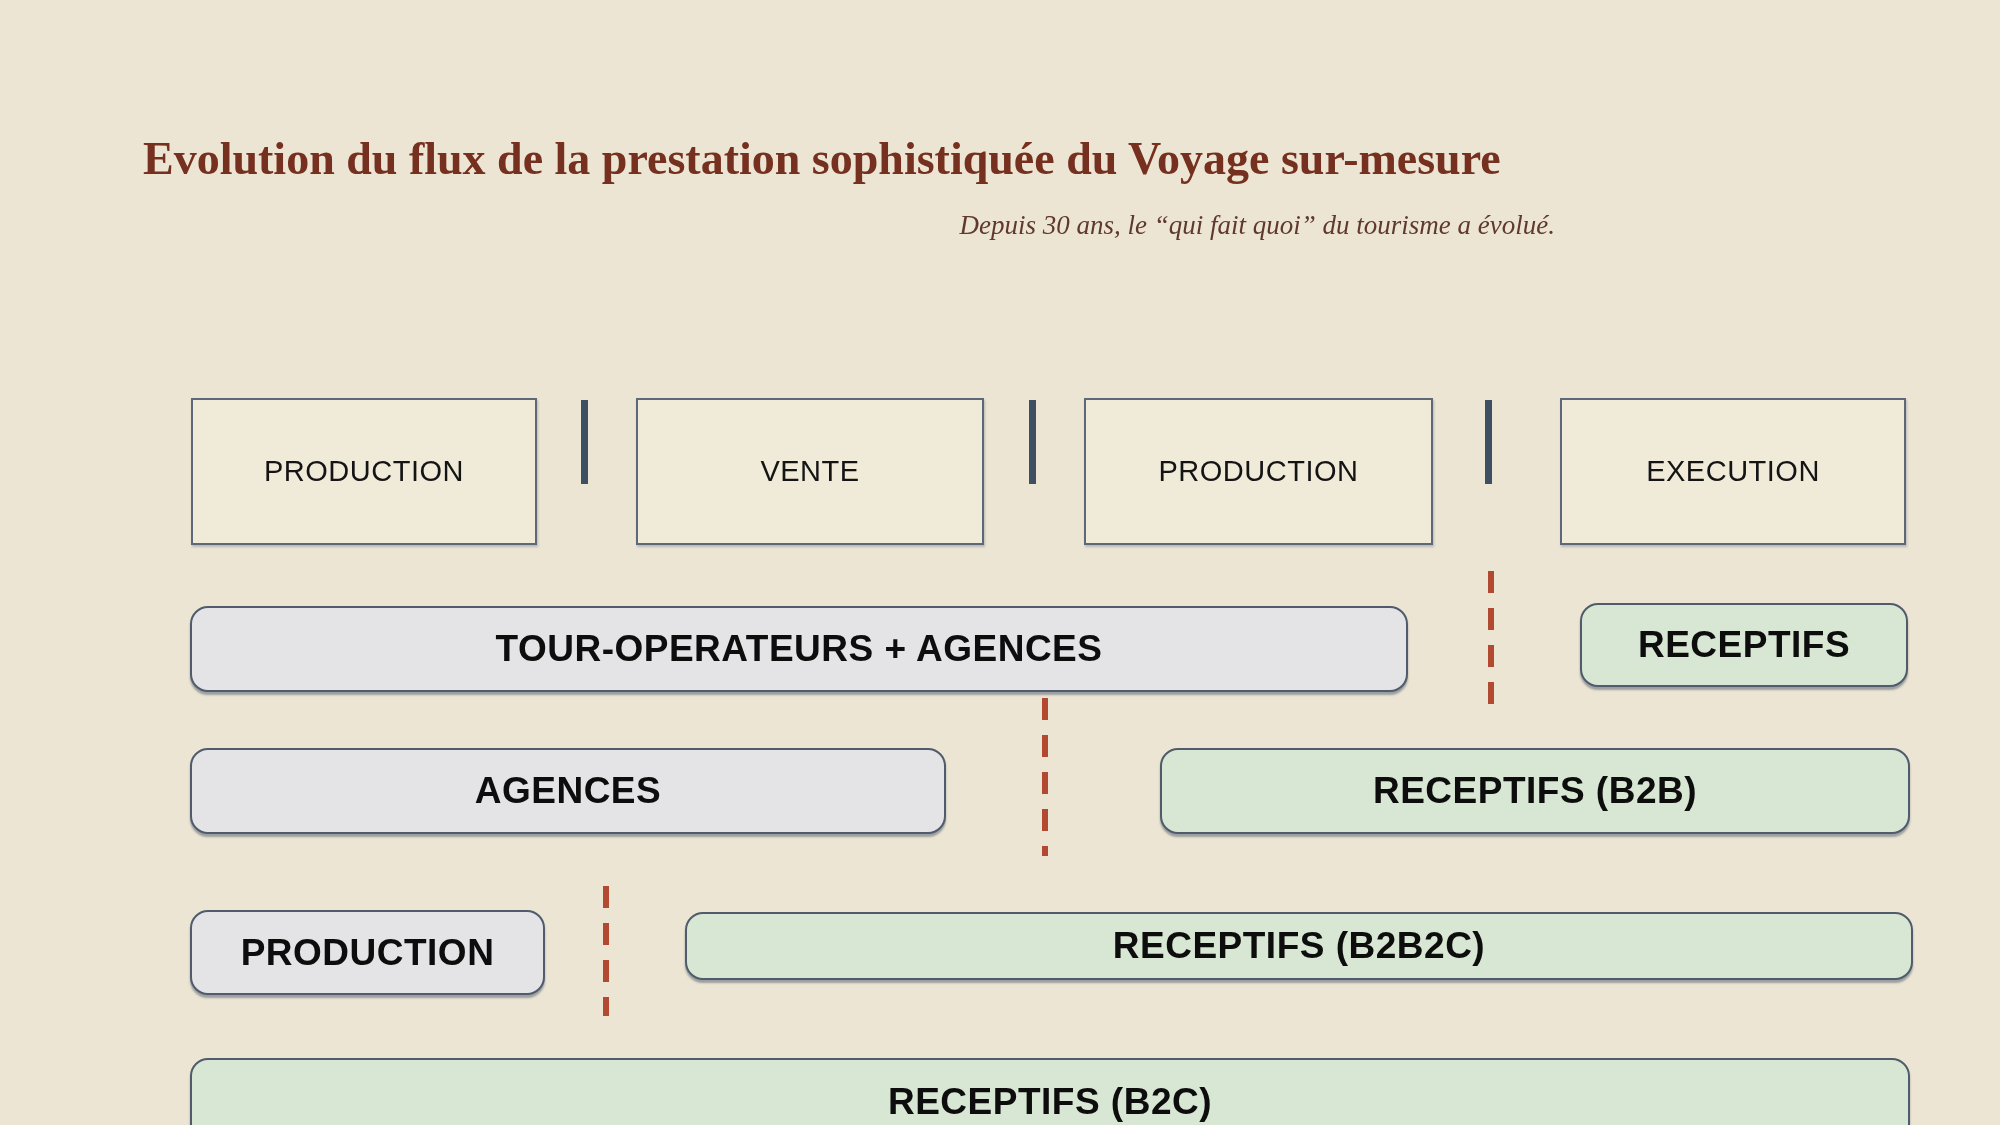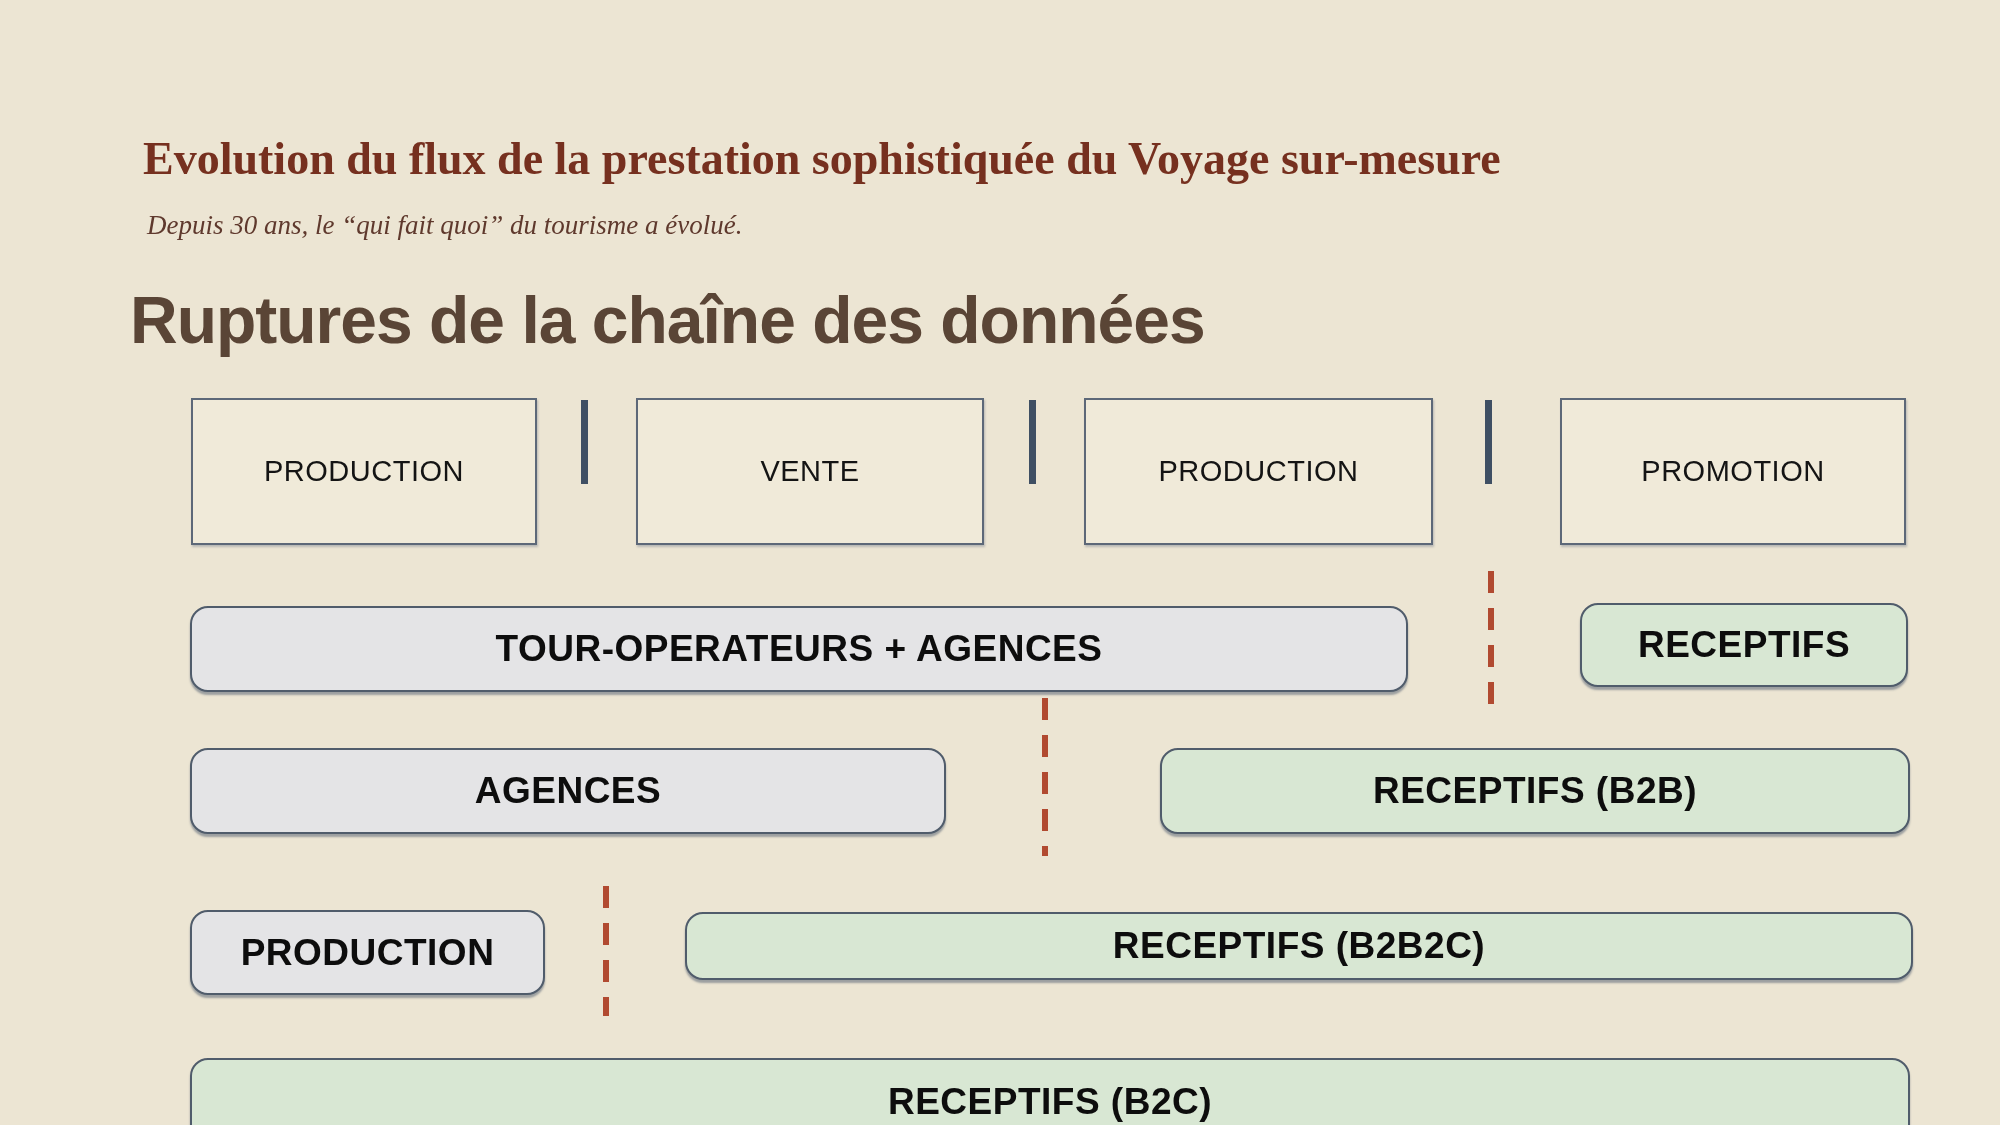--- a/index.html
+++ b/index.html
@@ -24,24 +24,25 @@
   }
   .slide{position:relative;width:2000px;height:1125px;background:var(--background);}
 
   .title{
     position:absolute;left:95px;top:86px;width:1700px;
     font-family:"Liberation Serif", serif;
     font-weight:bold;font-size:46px;line-height:1.1;
     color:var(--title);
   }
   .subtitle{
-    position:absolute;left:99px;top:162px;width:1400px;
+    position:absolute;left:107px;top:162px;width:1400px;
     font-family:"Liberation Serif", serif;
     font-style:italic;font-size:27px;
     color:var(--subtitle);
+    text-align:right;
   }
   .heading{
     position:absolute;left:82px;top:234px;width:1700px;
     font-weight:bold;font-size:66px;letter-spacing:-1px;
     color:var(--heading);
   }
 
   .stage{
     position:absolute;top:350px;height:147px;
     background:var(--stage-fill);
@@ -93,29 +94,28 @@
   .b-b2b2c{left:637px;top:864px;width:1228px;height:68px;}
   .b-b2c{left:142px;top:1010px;width:1720px;height:87px;}
 </style>
 </head>
 <body>
 
 <div class="slide">
 
   <div class="title">Evolution du flux de la prestation sophistiquée du Voyage sur-mesure</div>
   <div class="subtitle">Depuis 30 ans, le “qui fait quoi” du tourisme a évolué.</div>
-  <div class="heading">Ruptures de la chaîne des données</div>
 
   <div class="stage s1">PRODUCTION</div>
   <div class="sep p1"></div>
   <div class="stage s2">VENTE</div>
   <div class="sep p2"></div>
   <div class="stage s3">PRODUCTION</div>
   <div class="sep p3"></div>
-  <div class="stage s4">PROMOTION</div>
+  <div class="stage s4">EXECUTION</div>
 
   <div class="dash d1"></div>
   <div class="dash d2"></div>
   <div class="dash d3"></div>
 
   <div class="rbox green b-receptifs">RECEPTIFS</div>
   <div class="rbox gray b-tour">TOUR-OPERATEURS + AGENCES</div>
 
   <div class="rbox gray b-agences">AGENCES</div>
   <div class="rbox green b-b2b">RECEPTIFS (B2B)</div>

